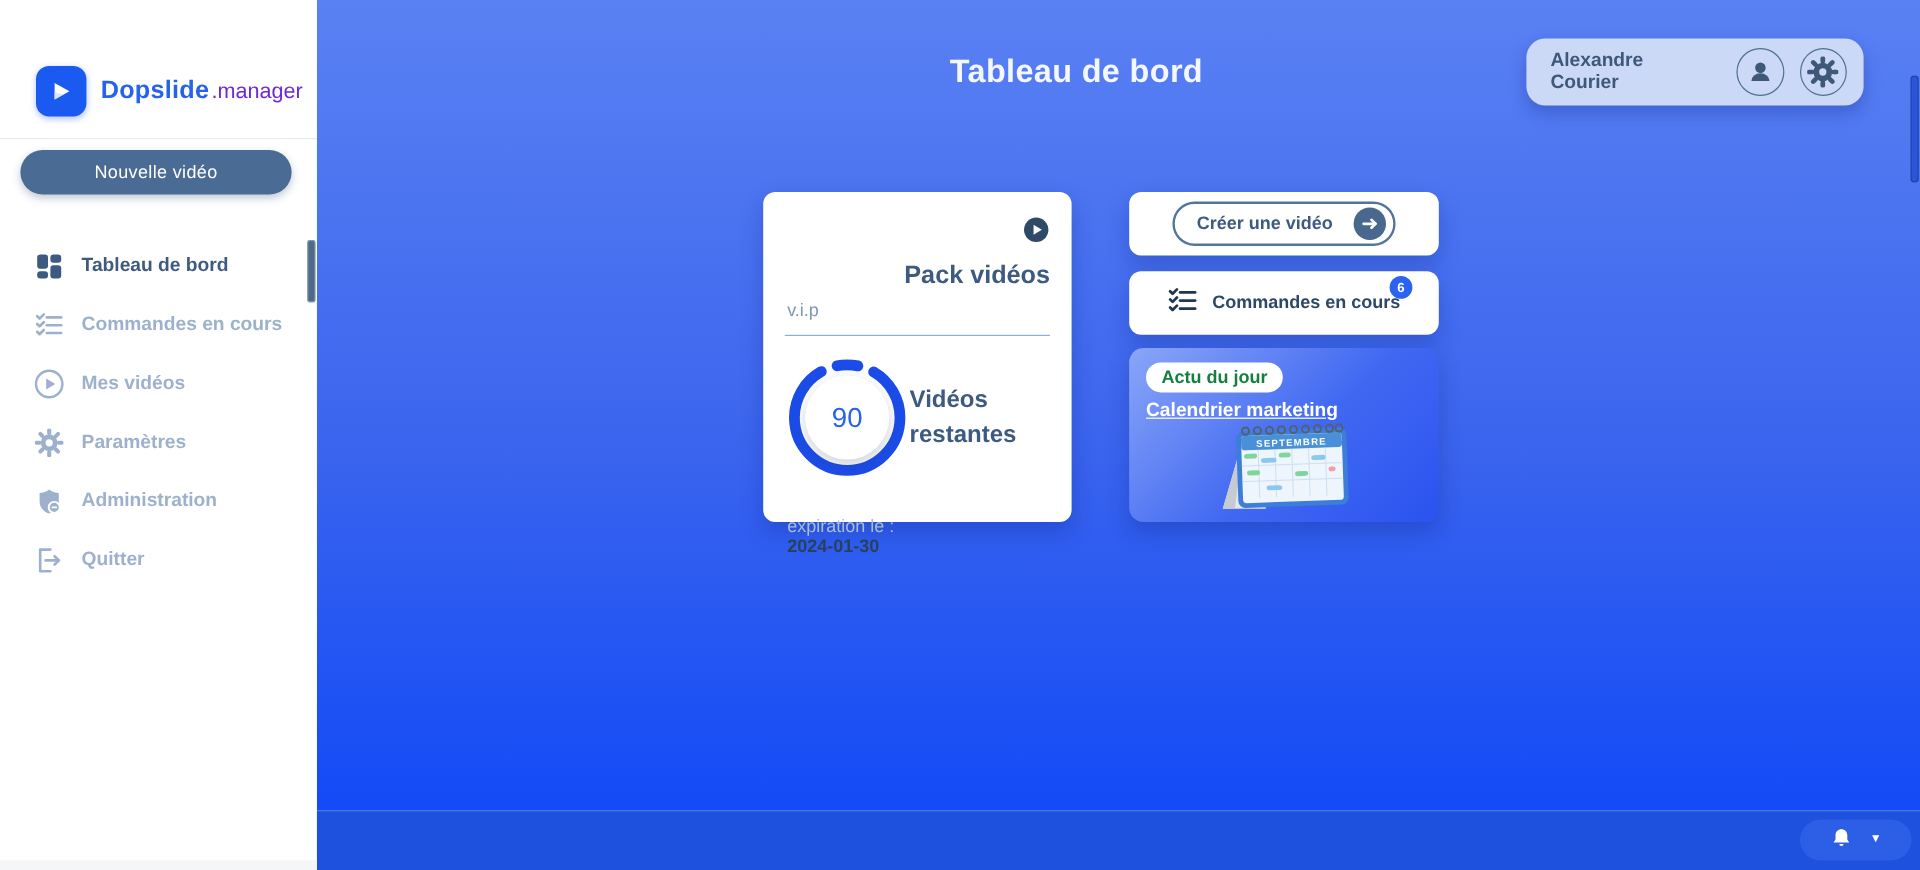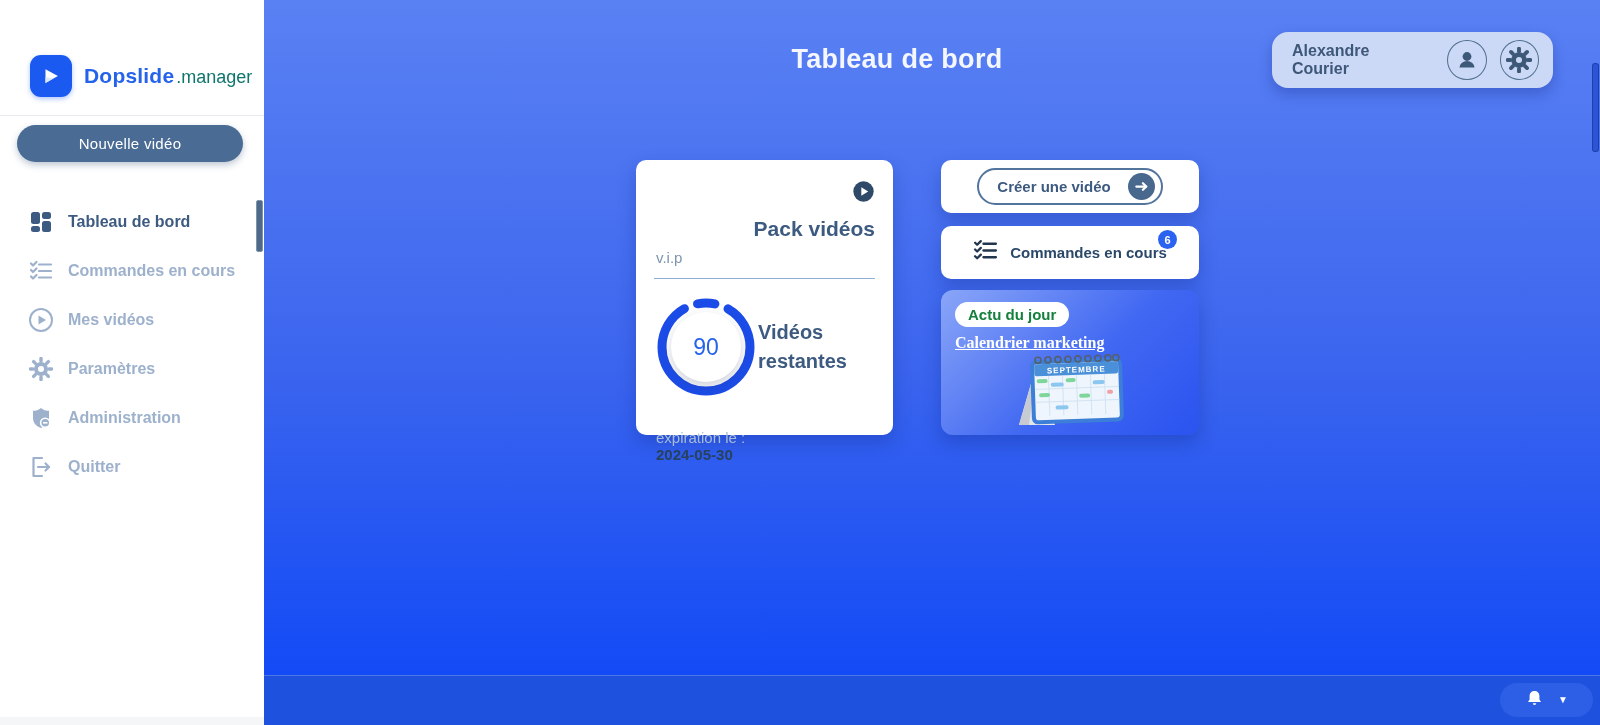--- a/index.html
+++ b/index.html
@@ -7,21 +7,21 @@
   body { font-family:"Liberation Sans", sans-serif; position:relative; background:#fff; }
 
   .app { position:absolute; inset:0; }
 
   
   .sidebar { position:absolute; left:0; top:0; bottom:0; width:264px; background:#ffffff; z-index:5; }
   .sidebar-bottom-strip { position:absolute; left:0; bottom:0; width:264px; height:8px; background:#f5f6f7; }
   .logo-row { display:flex; align-items:center; gap:12px; padding:36px 0 0 30px; height:116px; border-bottom:1px solid #e7eaef; }
   .logo-mark { width:42px; height:42px; border-radius:11px; background:#1a5af0; display:flex; align-items:center; justify-content:center; box-shadow:0 2px 5px rgba(26,90,240,.35); }
   .logo-name { font-size:21px; font-weight:700; color:#2563eb; letter-spacing:.2px; }
-  .logo-suffix { font-size:18px; color:#0f766e; margin-left:2px; }
+  .logo-suffix { font-size:18px; color:#6d28d9; margin-left:2px; }
   .new-video-btn { position:absolute; left:17px; top:125px; width:226px; height:37px; border:none; border-radius:19px; background:#4a6b94; color:#fff; font-size:15px; font-family:inherit; letter-spacing:.3px; cursor:pointer; box-shadow:0 3px 7px rgba(40,70,110,.3); }
   .nav { position:absolute; left:0; top:197px; width:264px; }
   .nav-item { display:flex; align-items:center; gap:14px; height:49px; padding-left:28px; cursor:pointer; color:#9db1cd; font-size:16px; font-weight:600; }
   .nav-item.active { color:#3d5a80; }
   .nav-item .ic { width:26px; height:26px; display:flex; align-items:center; justify-content:center; flex:0 0 26px; }
   .sidebar-scroll-thumb { position:absolute; right:1px; top:200px; width:7px; height:52px; background:#4f6a88; border:1px solid #7e94ad; border-radius:2px; }
 
   
   .main { position:absolute; left:264px; top:0; right:0; bottom:0; background:linear-gradient(180deg,#5a81f3 0%, #3a64ee 52%, #0c46f7 100%); }
   .page-title { position:absolute; top:44px; left:0; right:70px; text-align:center; color:#f4f7ff; font-size:27px; font-weight:600; letter-spacing:.3px; }
@@ -49,21 +49,21 @@
   .create-btn { display:flex; align-items:center; gap:17px; height:37px; padding:0 6px 0 18px; border:2px solid #53759d; border-radius:20px; background:#fff; cursor:pointer; font-family:inherit; }
   .create-btn span { color:#3d5a80; font-size:15px; font-weight:700; }
   .arrow-circle { width:27px; height:27px; border-radius:50%; background:#48688e; display:flex; align-items:center; justify-content:center; }
 
   .orders-card { position:absolute; left:677px; top:226px; width:258px; height:53px; background:#fff; border-radius:10px; box-shadow:0 8px 18px rgba(10,35,130,.28); display:flex; align-items:center; justify-content:center; gap:12px; cursor:pointer; }
   .orders-label { color:#2c4869; font-size:15px; font-weight:700; }
   .orders-badge { position:absolute; top:4px; right:22px; min-width:19px; height:19px; border-radius:50%; background:#2b63f0; color:#fff; font-size:11px; font-weight:700; display:flex; align-items:center; justify-content:center; }
 
   .news-card { position:absolute; left:677px; top:290px; width:258px; height:145px; border-radius:12px; background:linear-gradient(135deg,#8aa6f8 0%, #4168f2 55%, #2a53f0 100%); box-shadow:0 8px 18px rgba(10,35,130,.3); padding:12px 14px; cursor:pointer; overflow:hidden; }
   .news-badge { display:inline-block; background:#fff; color:#15803d; font-size:15px; font-weight:700; padding:4px 13px; border-radius:15px; }
-  .news-link { display:inline-block; margin-top:7px; color:#fff; font-size:16px; font-weight:700; text-decoration:underline;font-family:Liberation Serif, serif; }
+  .news-link { display:inline-block; margin-top:7px; color:#fff; font-size:16px; font-weight:700; text-decoration:underline; }
   .calendar-art { position:absolute; left:62px; bottom:2px; }
 
   
   .bottom-bar { position:absolute; left:0; right:0; bottom:0; height:50px; background:#1e51dd; border-top:1px solid rgba(255,255,255,.22); }
   .notif-pill { position:absolute; right:7px; bottom:8px; width:93px; height:34px; border-radius:17px; background:#2d5fe6; border:none; display:flex; align-items:center; justify-content:center; gap:14px; cursor:pointer; }
   .notif-caret { color:#fff; font-size:10px; line-height:1; }
 
   .page-scroll-thumb { position:absolute; right:1px; top:63px; width:7px; height:89px; background:#2b55d6; border:1px solid rgba(10,25,90,.35); border-radius:3px; z-index:9; }
 </style>
 </head>
@@ -211,21 +211,21 @@
           <svg width="104" height="104" viewBox="0 0 104 104">
             <circle cx="52" cy="52" r="44" fill="none" stroke="#1c4ce8" stroke-width="9" stroke-linecap="round" stroke-dasharray="18 14 230.5 14" stroke-dashoffset="9" transform="rotate(-90 52 52)"></circle>
           </svg>
           <div class="ring-inner">90</div>
         </div>
         <div class="remaining-label">Vidéos restantes</div>
       </div>
 
       <div class="pack-foot">
         <span class="exp-label">expiration le :</span>
-        <span class="exp-date">2024-05-30</span>
+        <span class="exp-date">2024-01-30</span>
       </div>
     </section>
 
     <section class="create-card">
       <button class="create-btn">
         <span>Créer une vidéo</span>
         <span class="arrow-circle">
           <svg width="15" height="15" viewBox="0 0 16 16" fill="none" stroke="#ffffff" stroke-width="2.4" stroke-linecap="round" stroke-linejoin="round">
             <line x1="2.5" y1="8" x2="13" y2="8"></line>
               <path d="M9.5 4.5 L13 8 L9.5 11.5"></path>

